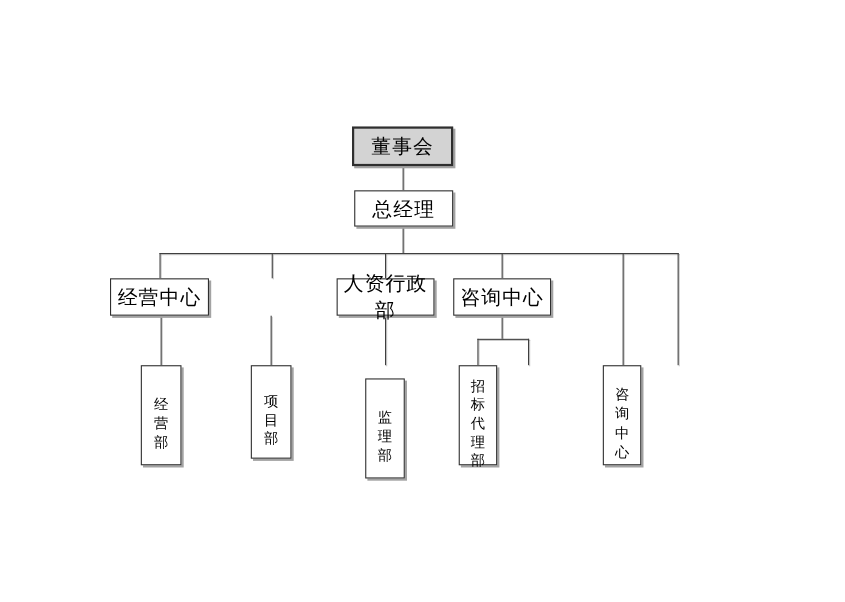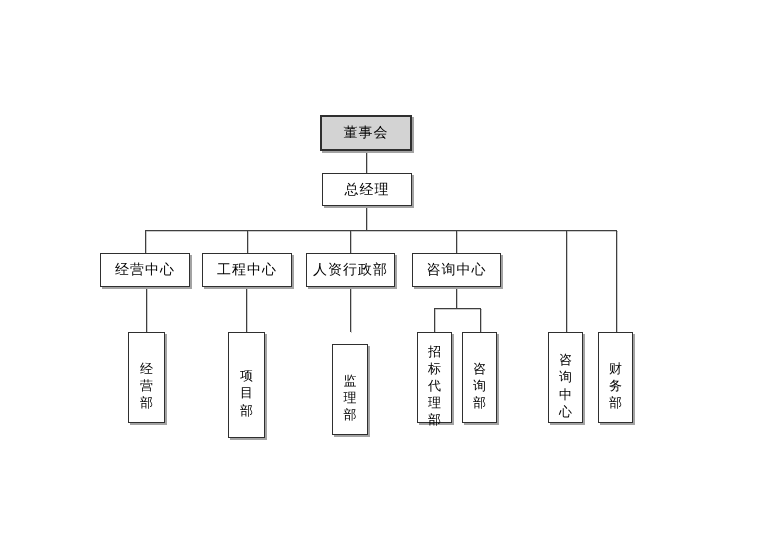--- a/index.html
+++ b/index.html
@@ -31,21 +31,21 @@
   }
   .node{
     position:absolute;
     box-sizing:border-box;
     background:var(--box-fill);
     border:1px solid var(--border);
     box-shadow:2px 2px 0 var(--shadow);
     display:flex;
     align-items:center;
     justify-content:center;
-    font-size:14px;
+    font-size:18px;
     letter-spacing:1px;
     text-align:center;
   }
   .node.root{
     background:var(--root-fill);
     border-width:2px;
   }
   .node.vert{
     font-size:13px;
     letter-spacing:0;
@@ -85,45 +85,36 @@
     <span class="lbl">董事会</span>
   </div>
 
   <div class="node" style="left:322px;top:173px;width:90px;height:33px">
     <span class="lbl">总经理</span>
   </div>
 
   <div class="node" style="left:100px;top:253px;width:90px;height:34px">
     <span class="lbl">经营中心</span>
   </div>
-  <div class="node" style="left:202px;top:253px;width:90px;height:34px">
-    <span class="lbl">工程中心</span>
-  </div>
   <div class="node" style="left:306px;top:253px;width:89px;height:34px">
     <span class="lbl">人资行政部</span>
   </div>
   <div class="node vert" style="left:128px;top:332px;width:37px;height:91px">
     <span class="lbl">经营部</span>
   </div>
 
   <div class="node" style="left:412px;top:253px;width:89px;height:34px">
     <span class="lbl">咨询中心</span>
   </div>
-  <div class="node vert" style="left:228px;top:332px;width:37px;height:106px">
+  <div class="node vert" style="left:228px;top:332px;width:37px;height:85px">
     <span class="lbl">项目部</span>
   </div>
   <div class="node vert" style="left:332px;top:344px;width:36px;height:91px">
     <span class="lbl">监理部</span>
   </div>
   <div class="node vert" style="left:417px;top:332px;width:35px;height:91px">
     <span class="lbl">招标代理部</span>
   </div>
-  <div class="node vert" style="left:462px;top:332px;width:35px;height:91px">
-    <span class="lbl">咨询部</span>
-  </div>
   <div class="node vert" style="left:548px;top:332px;width:35px;height:91px">
     <span class="lbl">咨询中心</span>
-  </div>
-  <div class="node vert" style="left:598px;top:332px;width:35px;height:91px">
-    <span class="lbl">财务部</span>
   </div>
 
 </div>
 
 </body></html>

